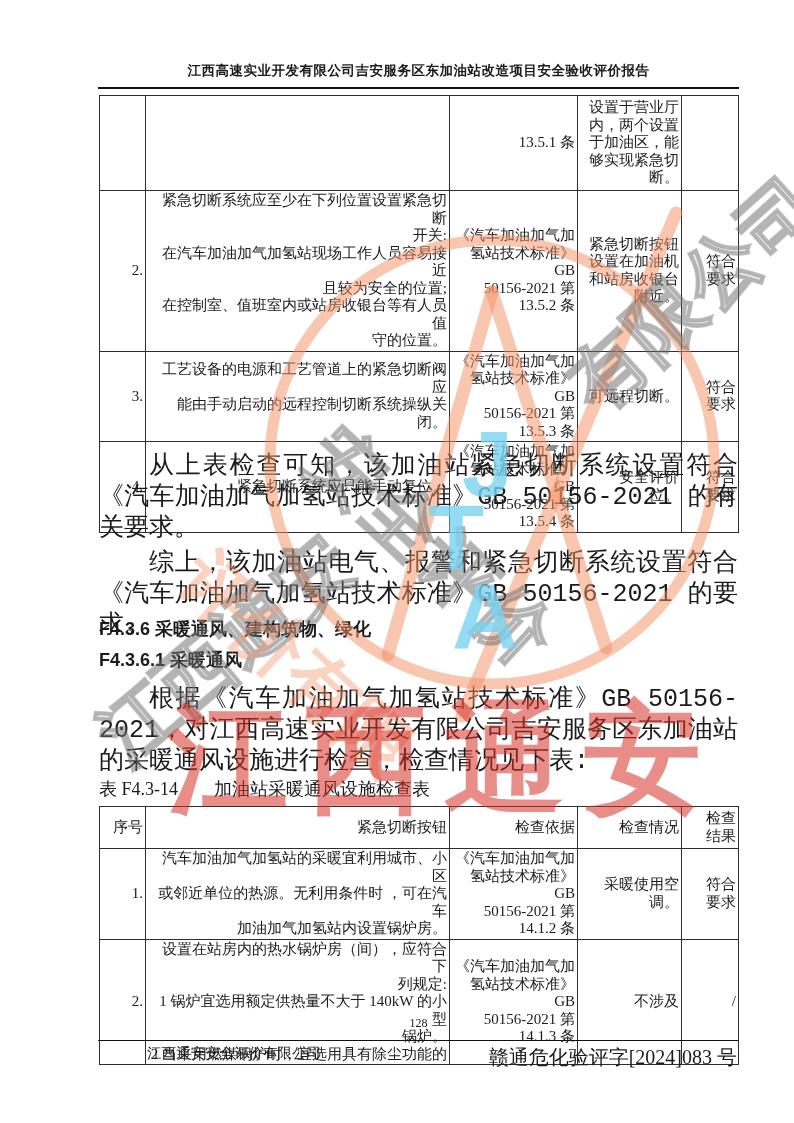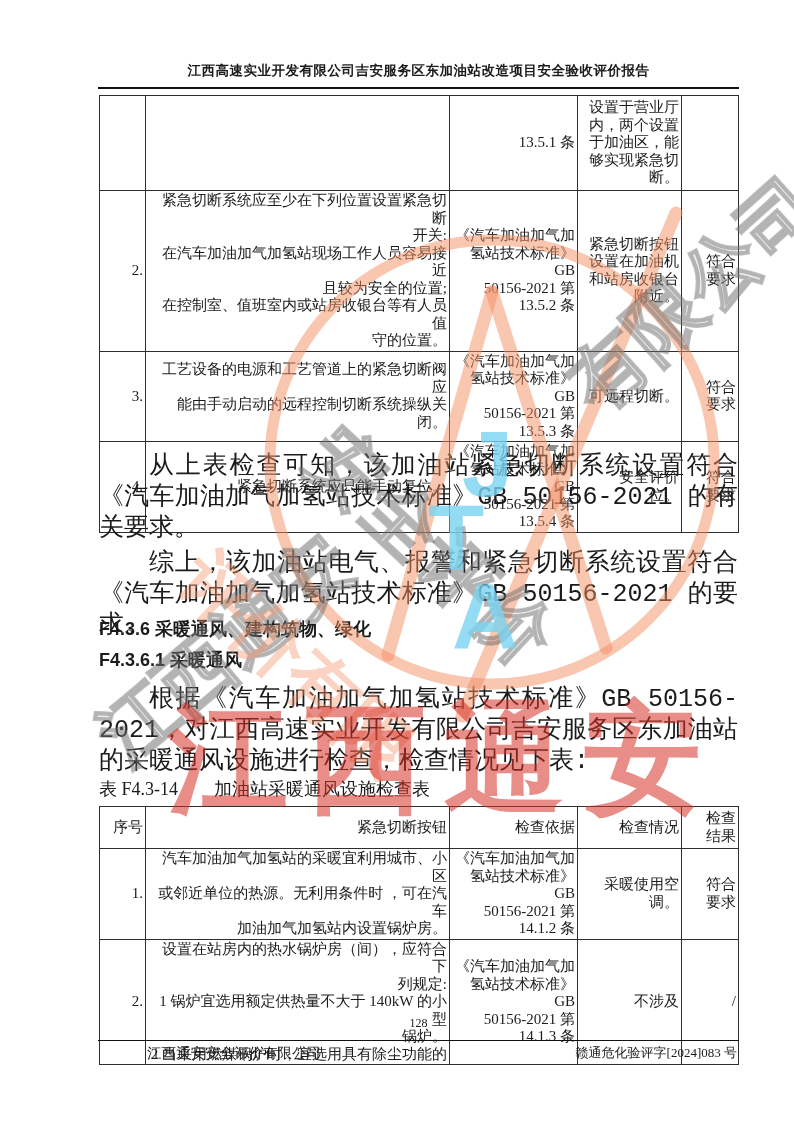--- a/index.html
+++ b/index.html
@@ -31,21 +31,21 @@
   .hd {
     position:absolute; left:99px; width:639px;
     font-family:"Liberation Sans","DejaVu Sans",sans-serif;
     font-size:18px; font-weight:bold;
   }
   .caption { position:absolute; left:99px; width:639px; text-align:left; font-size:18px; }
   
   .page-num { position:absolute; top:1016px; left:99px; width:639px; text-align:center; font-size:12px; }
   .footer-rule { position:absolute; top:1040px; left:98px; width:641px; border-top:1.6px solid #111; }
   .footer-left  { position:absolute; top:1044px; left:99px;  font-size:14.5px;padding-left:48px; }
-  .footer-right { position:absolute; top:1044px; right:57px; font-size:13px; }
+  .footer-right { position:absolute; top:1044px; right:57px; font-size:20px; }
   
   .watermark { position:absolute; inset:0; pointer-events:none; z-index:6; }
   .wm-red {
     position:absolute; left:168px; top:700px;
     font-size:120px; font-weight:bold; letter-spacing:18px; line-height:1;
     color:rgba(214,48,36,0.55); white-space:nowrap;
   }
   .wm-jta {
     position:absolute; font-family:"Liberation Sans","DejaVu Sans",sans-serif;
     font-weight:bold; font-size:92px; line-height:1; color:rgba(120,211,240,0.8);

